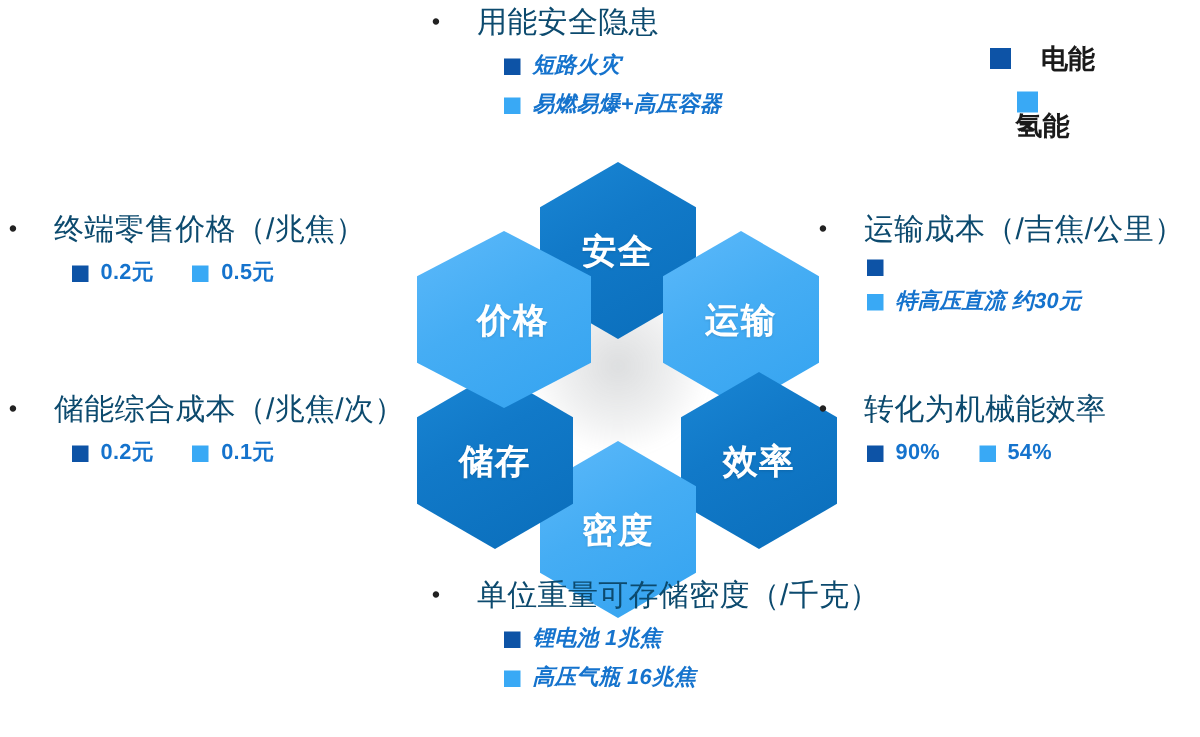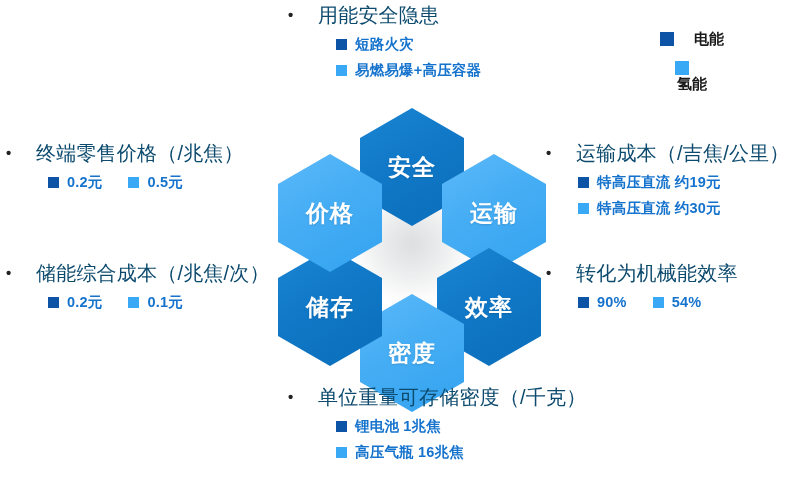--- a/index.html
+++ b/index.html
@@ -56,20 +56,21 @@
   }
 
   .sub-list {
     margin-top: 9px;
   }
   .sub-row {
     display: flex;
     align-items: center;
     white-space: nowrap;
     margin-bottom: 8px;
+    font-style: italic;
   }
   .sub-row:last-child { margin-bottom: 0; }
 
   .sq {
     width: 11px;
     height: 11px;
     min-width: 11px;
     display: inline-block;
     margin-right: 8px;
     position: relative;
@@ -109,21 +110,21 @@
   .legend-row:last-child { margin-bottom: 0; flex-direction: column; }
   .legend-sq {
     width: 14px;
     height: 14px;
     min-width: 14px;
     margin-right: 20px;
   }
   .legend-sq.dark  { background: #0d53a6; }
   .legend-sq.light { background: #39a9f5; }
   .legend-label {
-    font-size: 15px;
+    font-size: 18px;
     font-weight: 700;
     color: #1a1a1a;
     line-height: 18px;
   }
 
   
   #hex-cluster {
     position: absolute;
     left: 278px;
     top: 108px;
@@ -162,24 +163,24 @@
     font-weight: 700;
     letter-spacing: 1px;
     line-height: 26px;
     text-shadow: 0 1px 2px rgba(0,0,0,0.12);
     white-space: nowrap;
   }
 
   
   #hex-top    { left: 82px;  top: 0px;   }
   #hex-upright{ left: 164px; top: 46px;  }
-  #hex-lowright{left: 159px; top: 140px; }
+  #hex-lowright{left: 176px; top: 140px; }
   #hex-bottom { left: 82px;  top: 186px; }
   #hex-lowleft{ left: 0px;   top: 140px; }
-  #hex-upleft { left: 0px;   top: 46px;  }
+  #hex-upleft { left: 0px;   top: 46px; padding-left: 12px;  }
 
   
   #block-safety   { left: 288px; top: 4px;   }
   #block-price    { left: 6px;   top: 142px; }
   #block-storage  { left: 6px;   top: 262px; }
   #block-transport{ left: 546px; top: 142px; }
   #block-efficiency{left: 546px; top: 262px; }
   #block-density  { left: 288px; top: 386px; }
 </style>
 </head>
@@ -280,21 +281,20 @@
 
   <div class="block" id="block-transport">
     <div class="block-head">
       <span class="bullet-dot">•</span>
       <span class="head-gap"></span>
       <span class="head-text">运输成本（/吉焦/公里）</span>
     </div>
     <div class="sub-list" style="margin-left:32px;">
       <div class="sub-row">
         <span class="sq dark"></span>
-        <span class="sub-text">特高压直流  约19元</span>
       </div>
       <div class="sub-row">
         <span class="sq light"></span>
         <span class="sub-text">特高压直流  约30元</span>
       </div>
     </div>
   </div>
 
   <div class="block" id="block-efficiency">
     <div class="block-head">

